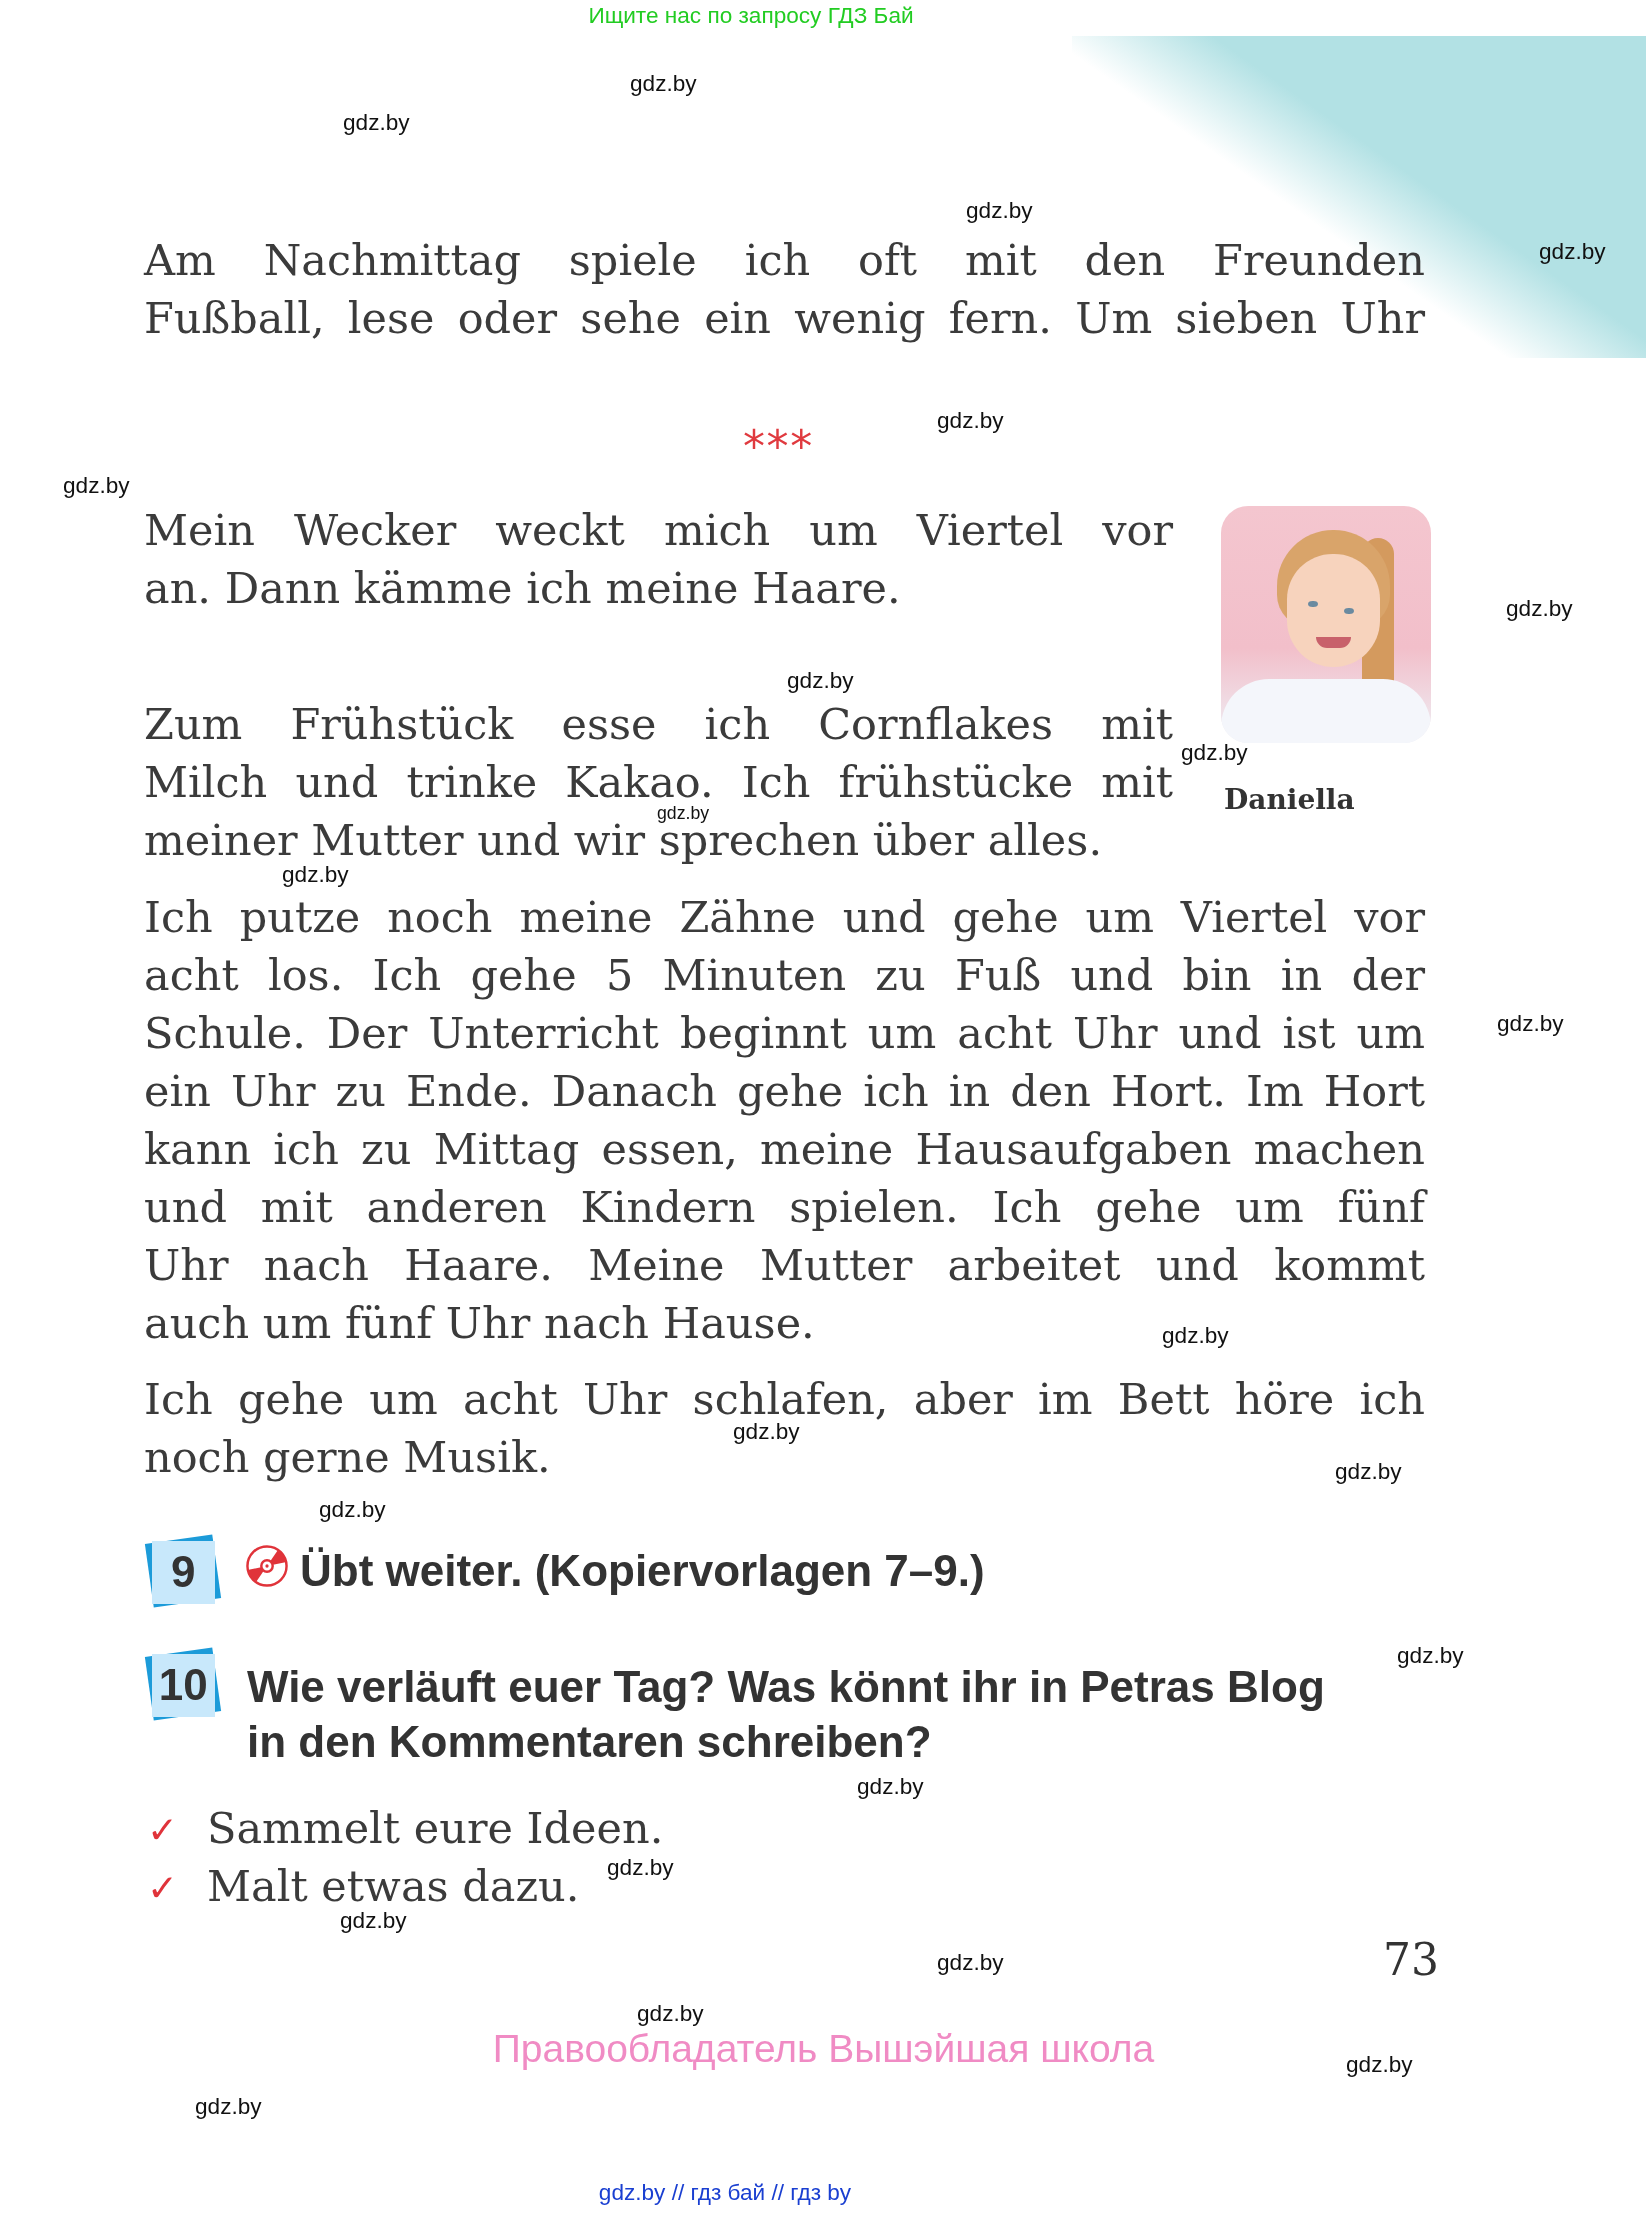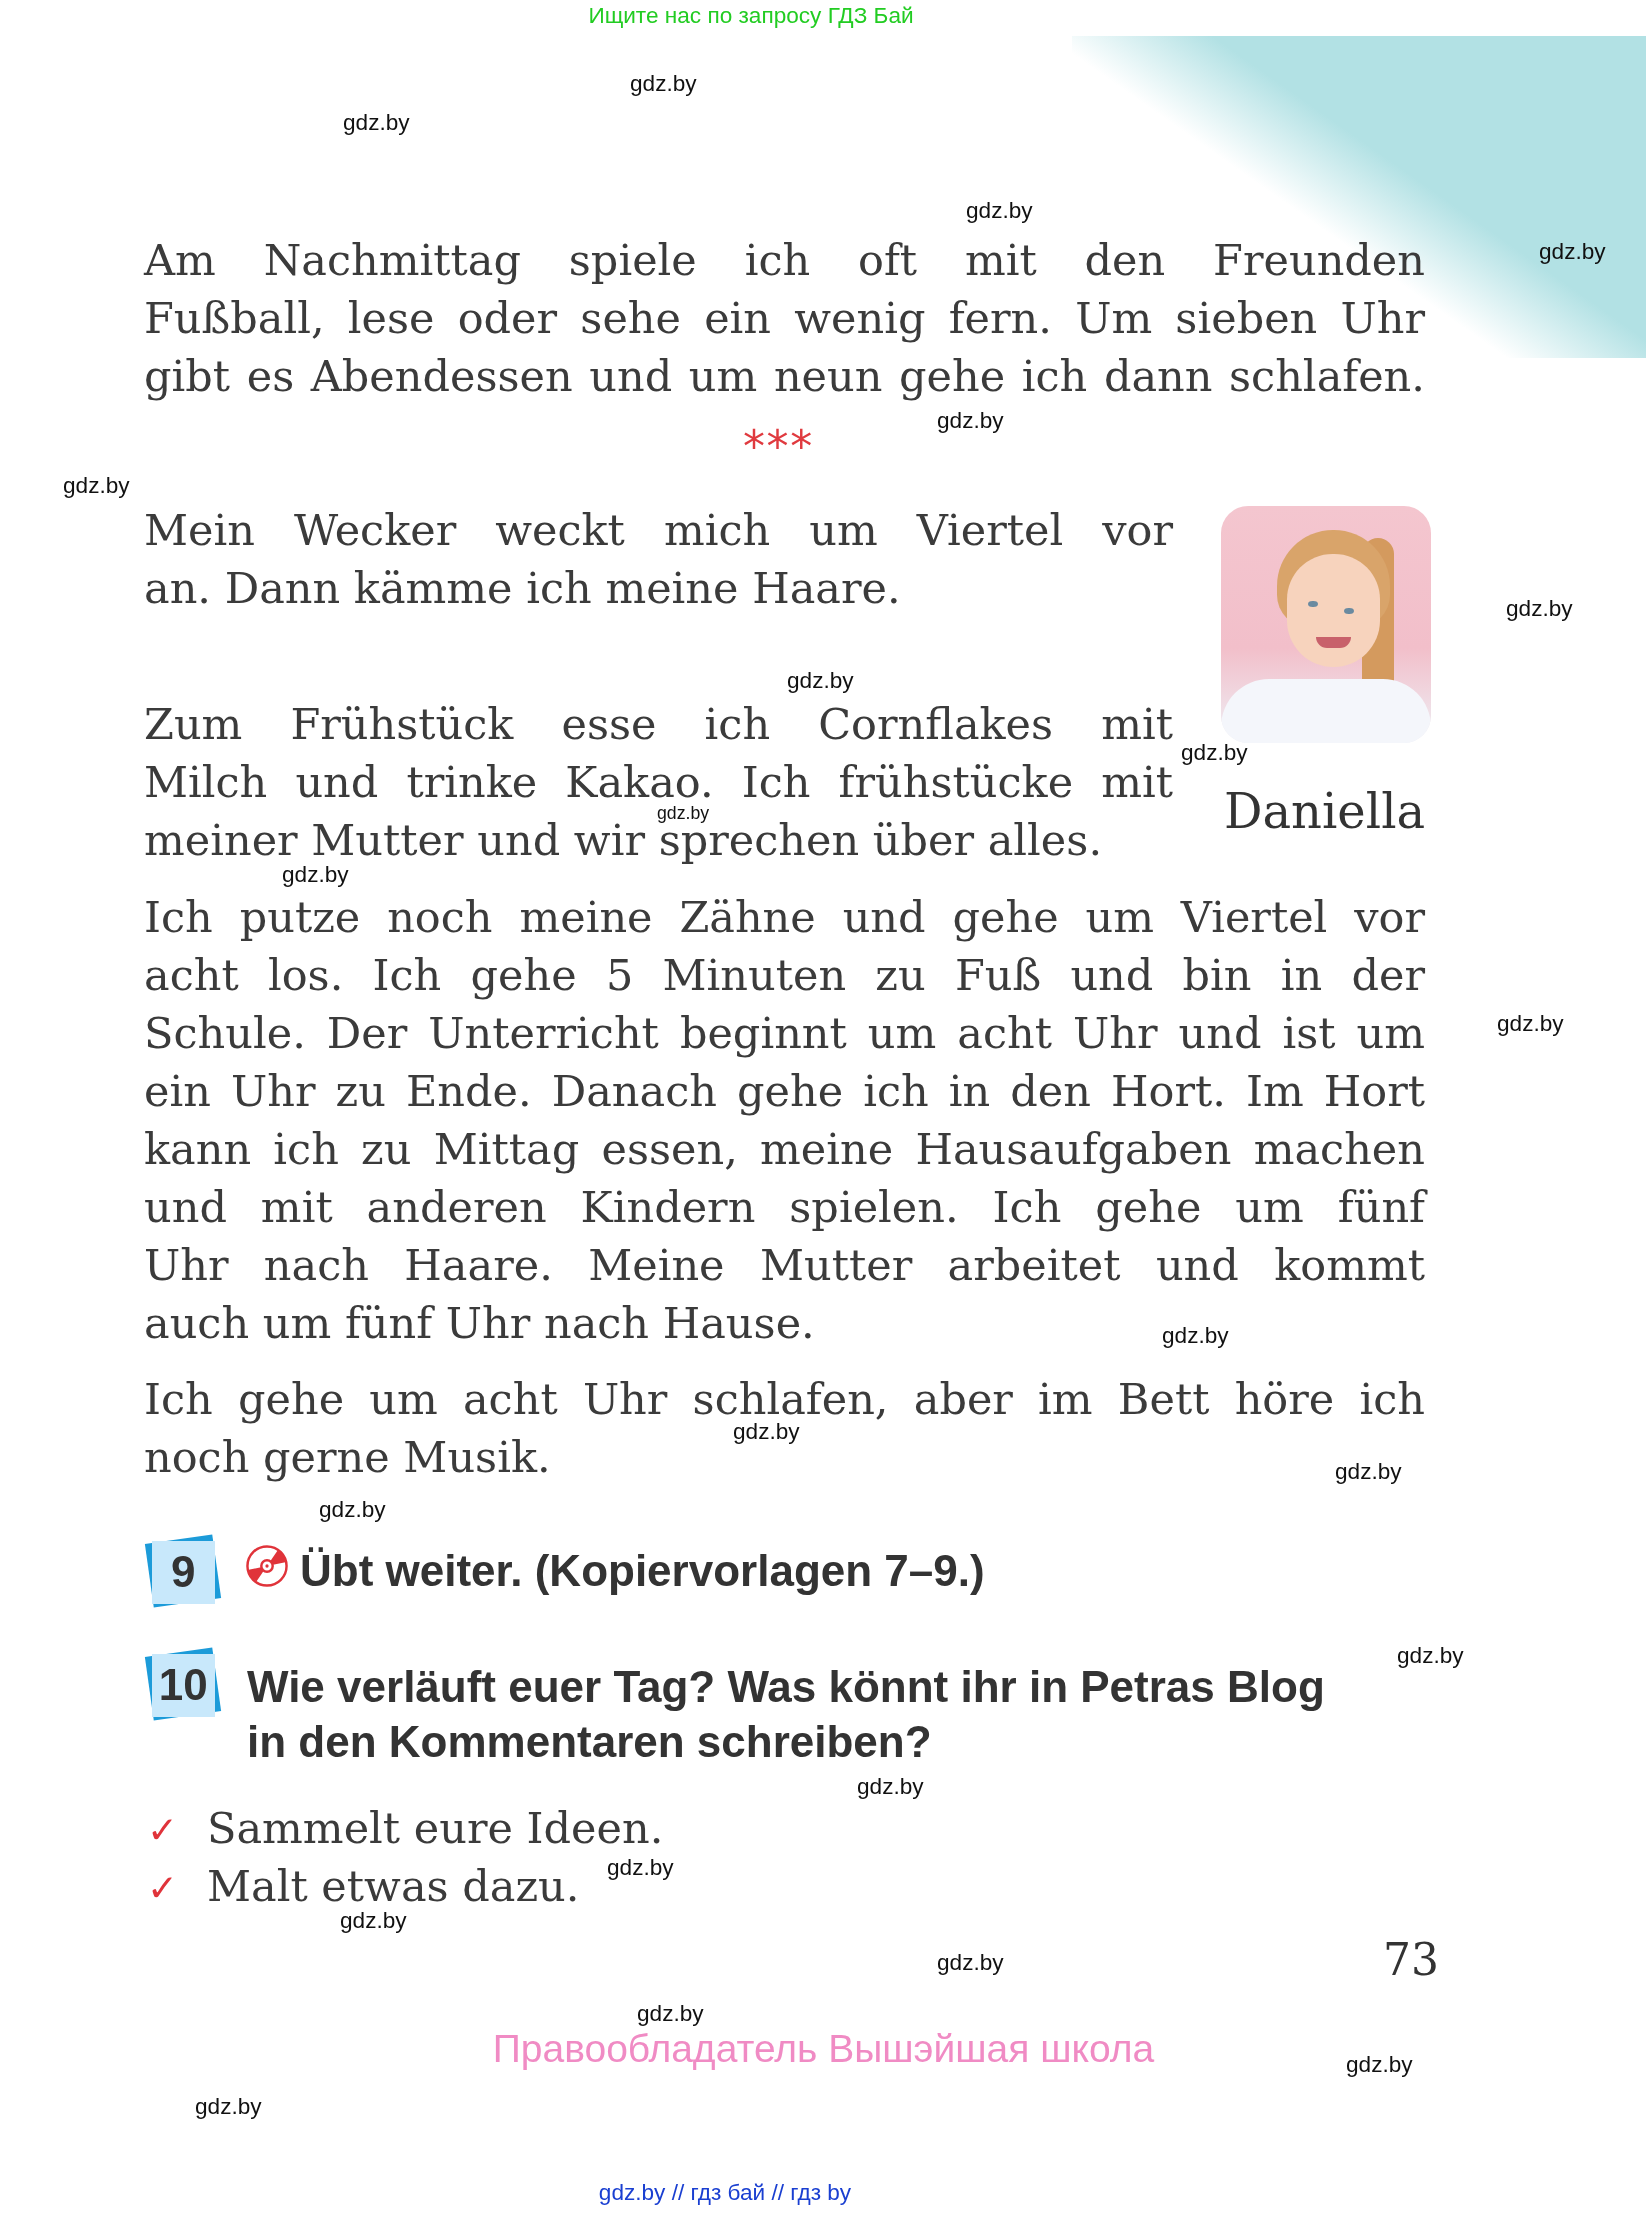--- a/index.html
+++ b/index.html
@@ -14,21 +14,21 @@
   .line.last { text-align-last:left; }
   .stars { position:absolute; left:743px; top:421px; color:#e03a3f; font-size:44px; font-family:"DejaVu Sans", sans-serif; letter-spacing:1.6px; }
   .photo { position:absolute; left:1221px; top:506px; width:210px; height:237px; border-radius:27px; overflow:hidden;
     background: linear-gradient(180deg,#f4c6cf 0%, #f2bfca 60%, #eef0f6 100%); }
   .photo .hair { position:absolute; left:56px; top:24px; width:113px; height:97px; border-radius:56px 56px 32px 32px; background:#d9a46a; }
   .photo .ponytail { position:absolute; left:141px; top:32px; width:32px; height:161px; border-radius:16px; background:#d49a5e; }
   .photo .face { position:absolute; left:66px; top:48px; width:93px; height:113px; border-radius:47px 47px 48px 48px; background:#f7d3bd; }
   .photo .eye { position:absolute; width:9.7px; height:6.4px; border-radius:50%; background:#6a8aa0; }
   .photo .mouth { position:absolute; left:95px; top:131px; width:35px; height:11.3px; border-radius:0 0 17.7px 17.7px; background:#c8616b; }
   .photo .shirt { position:absolute; left:0; top:173px; width:210px; height:73px; border-radius:48px 48px 0 0; background:#f4f6fb; }
-  .name { position:absolute; left:1224px; top:783px; font-family:"DejaVu Serif", serif; font-weight:normal; font-size:48px; color:#333;text-align:center; }
+  .name { position:absolute; left:1224px; top:783px; font-family:"DejaVu Serif", serif; font-weight:bold; font-size:28px; color:#333;text-align:center; }
   .ex { position:absolute; left:147px; }
   .badge { position:relative; width:73px; height:68px; }
   .badge .back { position:absolute; left:1.6px; top:0; width:68px; height:64px; background:#1c9bd9; transform:rotate(-8deg); }
   .badge .front { position:absolute; left:4.8px; top:1.6px; width:63px; height:63px; background:#c8e8fb; display:flex; align-items:center; justify-content:center;
     font-family:"Liberation Sans", sans-serif; font-weight:bold; font-size:44px; color:#333; }
   .ex-text { position:absolute; font-family:"Liberation Sans", sans-serif; font-weight:bold; font-size:44px; color:#333; white-space:nowrap; line-height:55px; }
   .cd { position:absolute; left:245px; top:1544px; width:44px; height:44px; }
   .check-item { position:absolute; left:147px; color:#3b3b3b; font-family:"DejaVu Serif", serif; font-size:43px; line-height:56px; white-space:nowrap; }
   .check-item .tick { color:#e0333a; font-family:"DejaVu Sans", sans-serif; font-size:37px; display:inline-block; width:60px; }
   .page-num { position:absolute; left:1383px; top:1934px; font-family:"DejaVu Serif", serif; font-size:44px; color:#333; }
@@ -63,21 +63,20 @@
 <div class="wm" style="left:607px;top:1855px;">gdz.by</div>
 <div class="wm" style="left:340px;top:1908px;">gdz.by</div>
 <div class="wm" style="left:937px;top:1950px;">gdz.by</div>
 <div class="wm" style="left:637px;top:2001px;">gdz.by</div>
 <div class="wm" style="left:1346px;top:2052px;">gdz.by</div>
 <div class="wm" style="left:195px;top:2094px;">gdz.by</div>
 
 <div class="para" style="top:231px;width:1281px;">
   <span class="line">Am Nachmittag spiele ich oft mit den Freunden</span>
   <span class="line">Fußball, lese oder sehe ein wenig fern. Um sieben Uhr</span>
-  <span class="line">gibt es Abendessen und um neun gehe ich dann schlafen.</span>
 </div>
 
 <div class="stars">***</div>
 
 <div class="para" style="top:501px;width:1029px;">
   <span class="line">Mein Wecker weckt mich um Viertel vor</span>
   <span class="line last">an. Dann kämme ich meine Haare.</span>
 </div>
 
 <div class="para" style="top:695px;width:1029px;">

